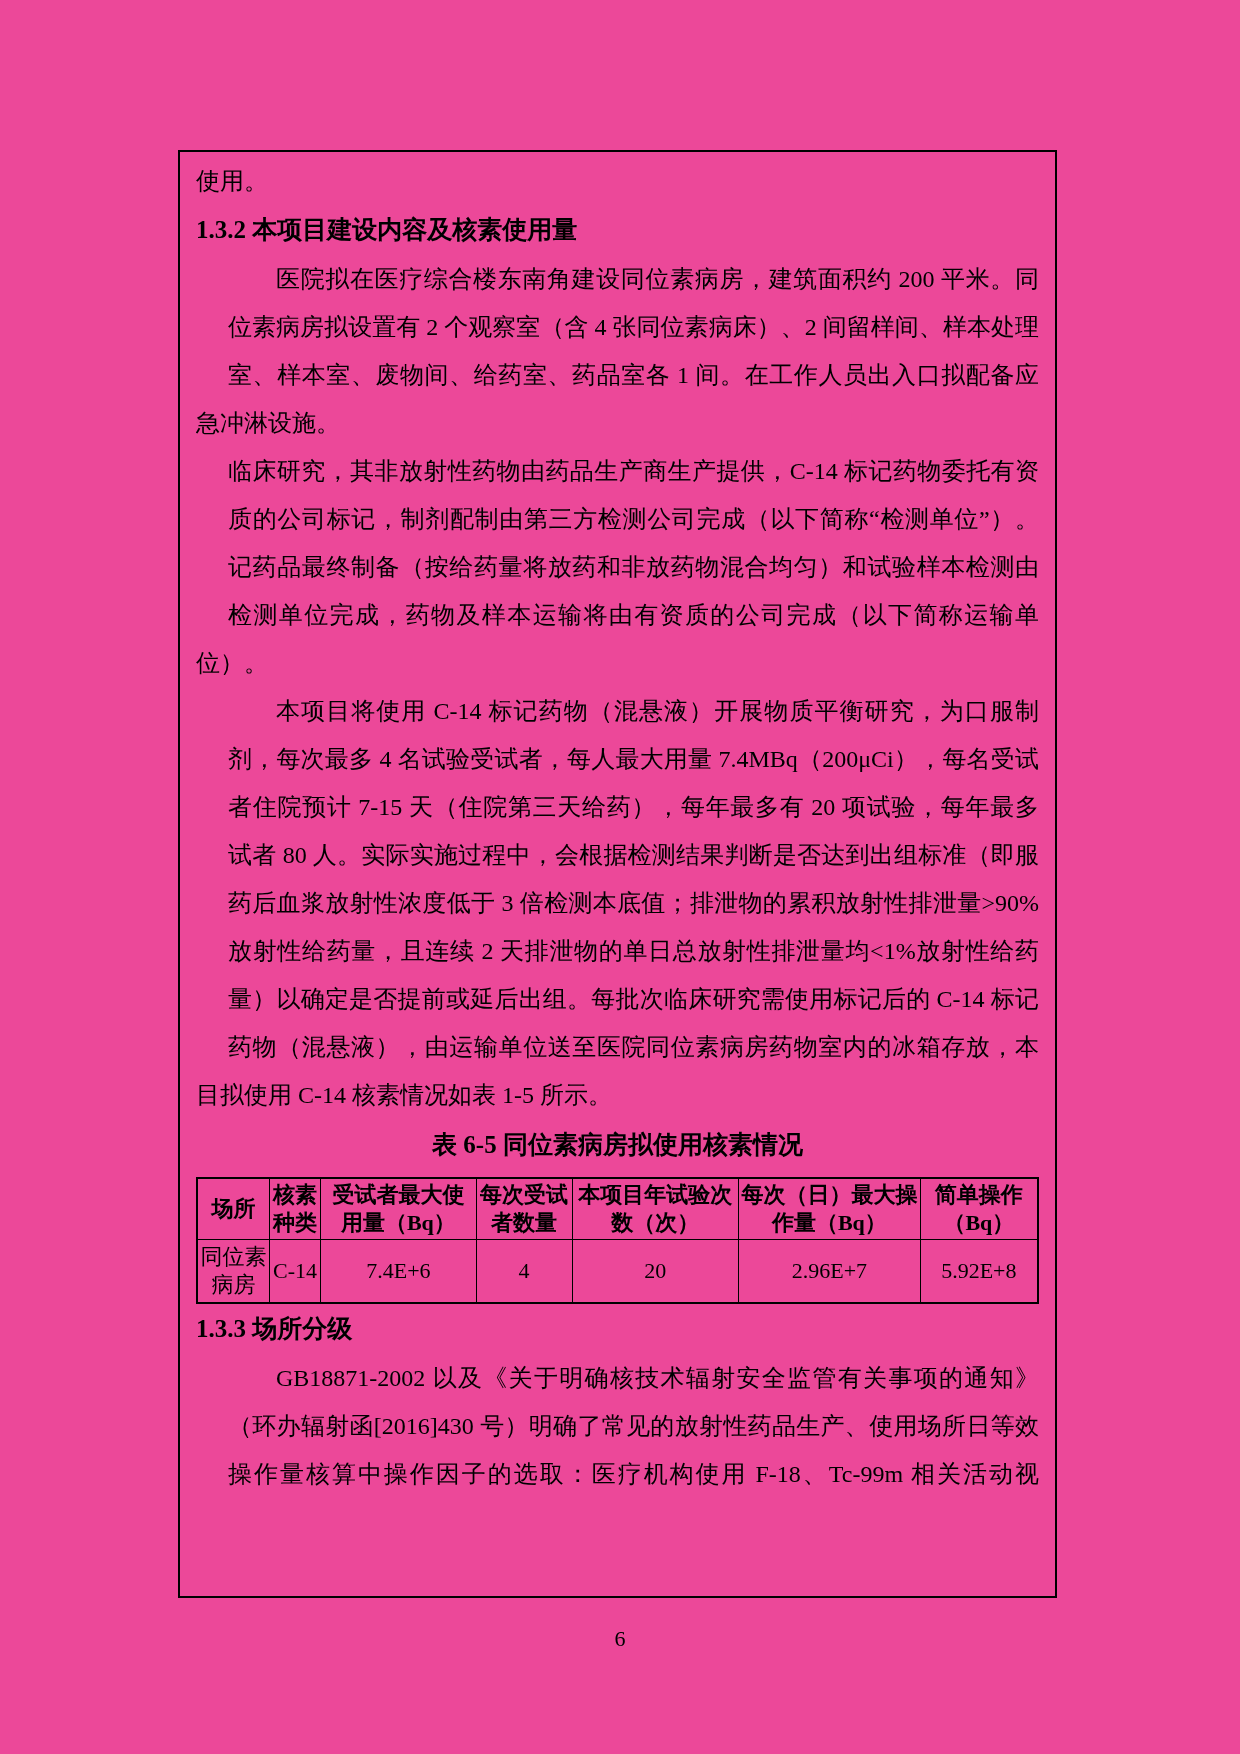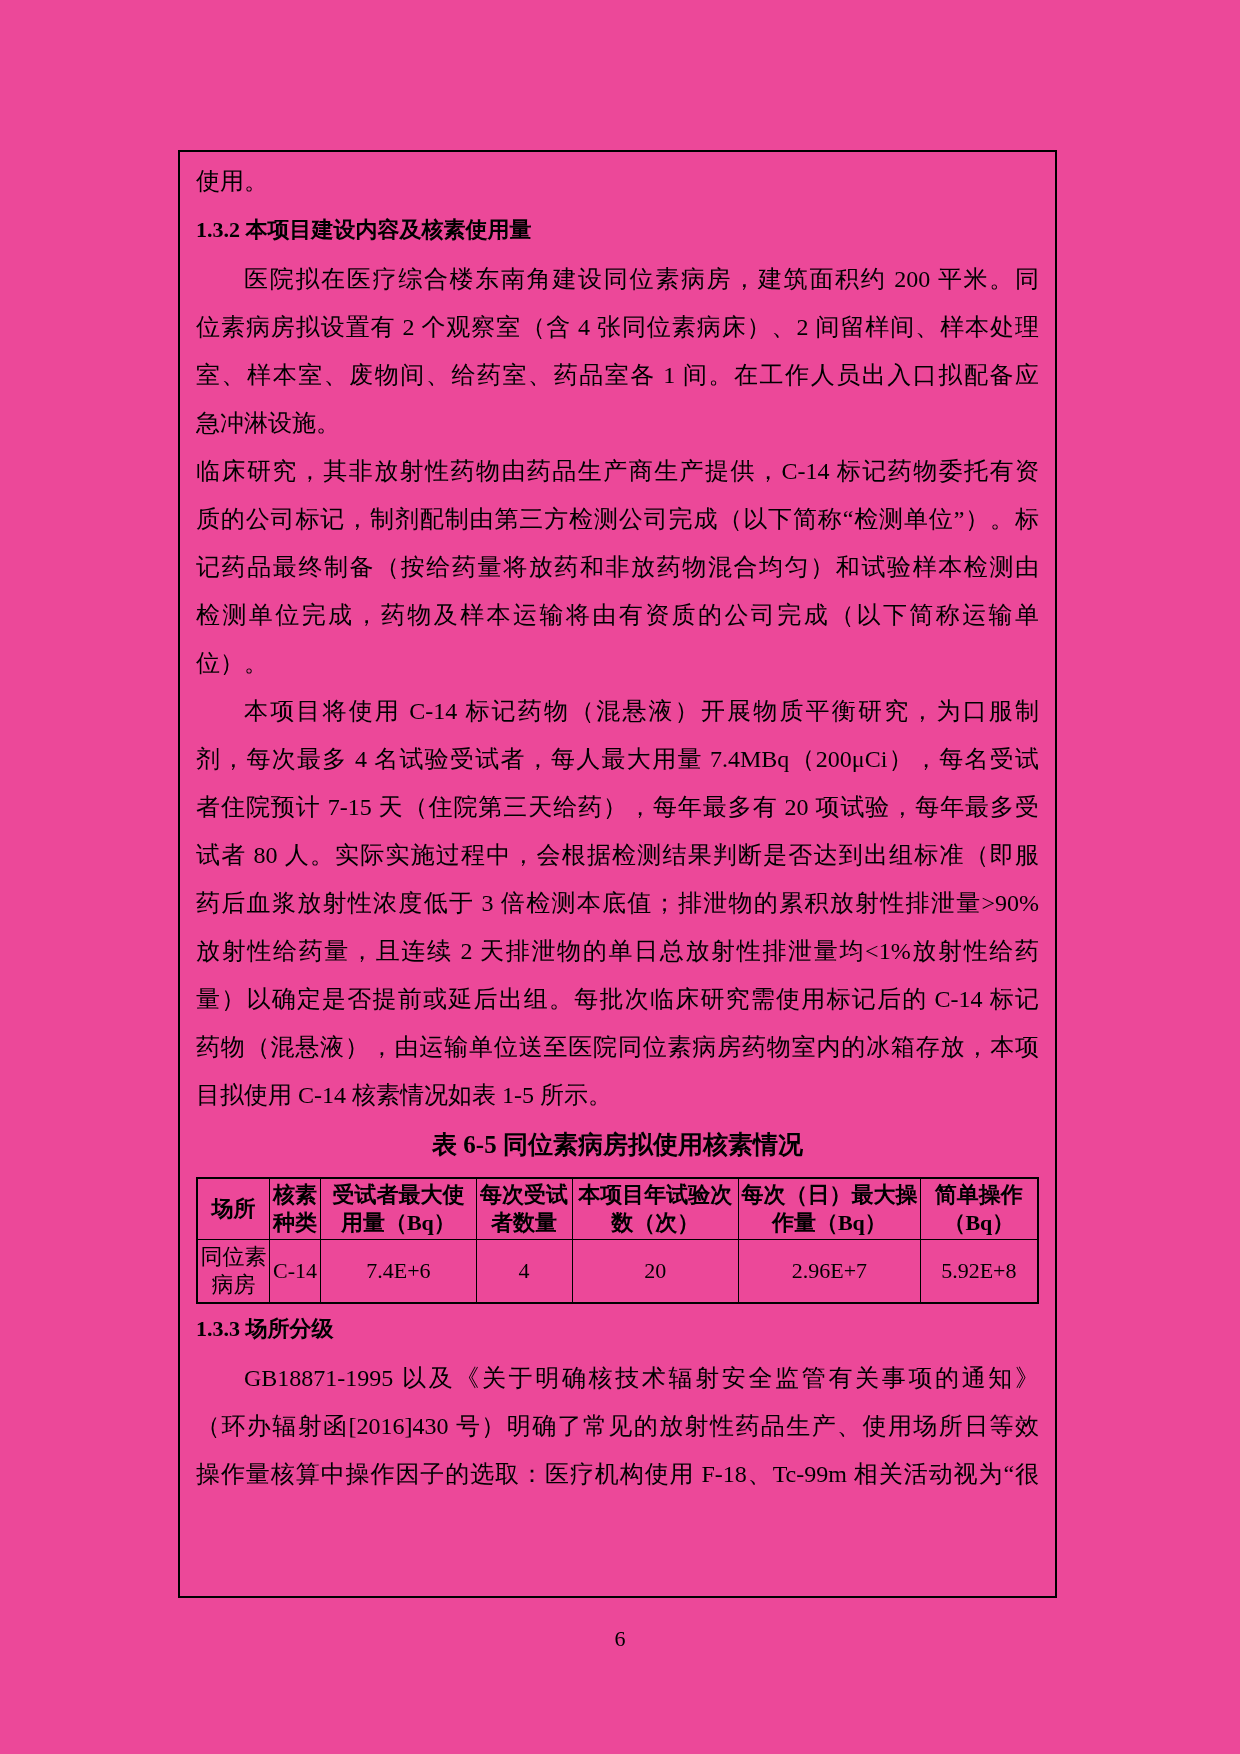--- a/index.html
+++ b/index.html
@@ -22,24 +22,25 @@
   .line {
     font-size:24px;
     height:48px;
     line-height:48px;
     overflow:hidden;
     white-space:normal;
   }
   .jline {
     text-align:justify;
     text-align-last:justify;
+    margin-left:32px;
   }
   .indent { text-indent:2em; }
   .heading {
-    font-size:22px;
+    font-size:25px;
     font-weight:bold;
     height:50px;
     line-height:50px;
     overflow:hidden;
   }
   .table-title {
     font-size:25px;
     font-weight:bold;
     height:48px;
     line-height:48px;
@@ -147,21 +148,21 @@
           <td>20</td>
           <td>2.96E+7</td>
           <td>5.92E+8</td>
         </tr>
       </tbody>
     </table>
 
     <div class="heading">1.3.3 场所分级</div>
 
     <div>
-      <div class="line jline indent">GB18871-1995 以及《关于明确核技术辐射安全监管有关事项的通知》</div>
+      <div class="line jline indent">GB18871-2002 以及《关于明确核技术辐射安全监管有关事项的通知》</div>
       <div class="line jline">（环办辐射函[2016]430 号）明确了常见的放射性药品生产、使用场所日等效</div>
       <div class="line jline">操作量核算中操作因子的选取：医疗机构使用 F-18、Tc-99m 相关活动视为“很</div>
     </div>
 
   </div>
 
   <div class="page-number">6</div>
 </div>
 
 </body></html>

